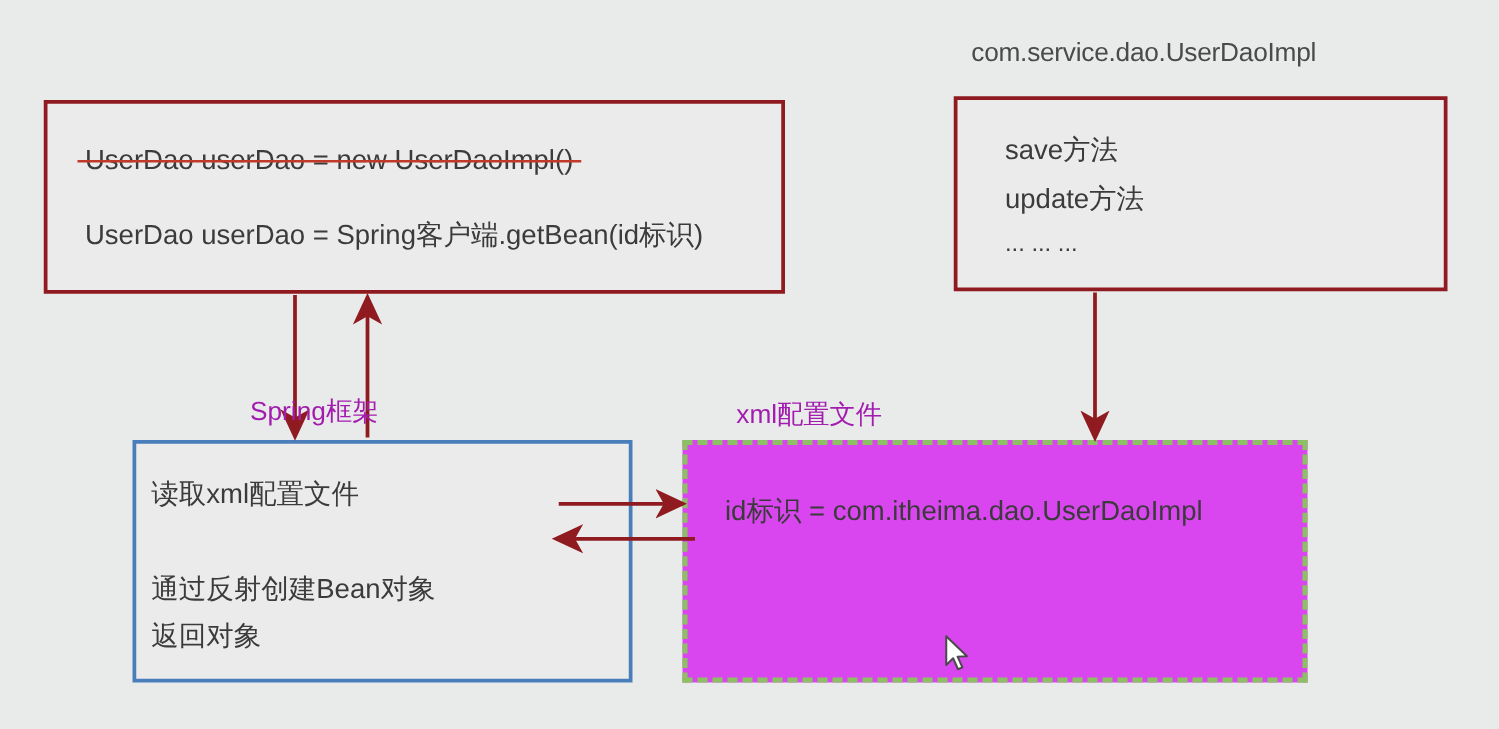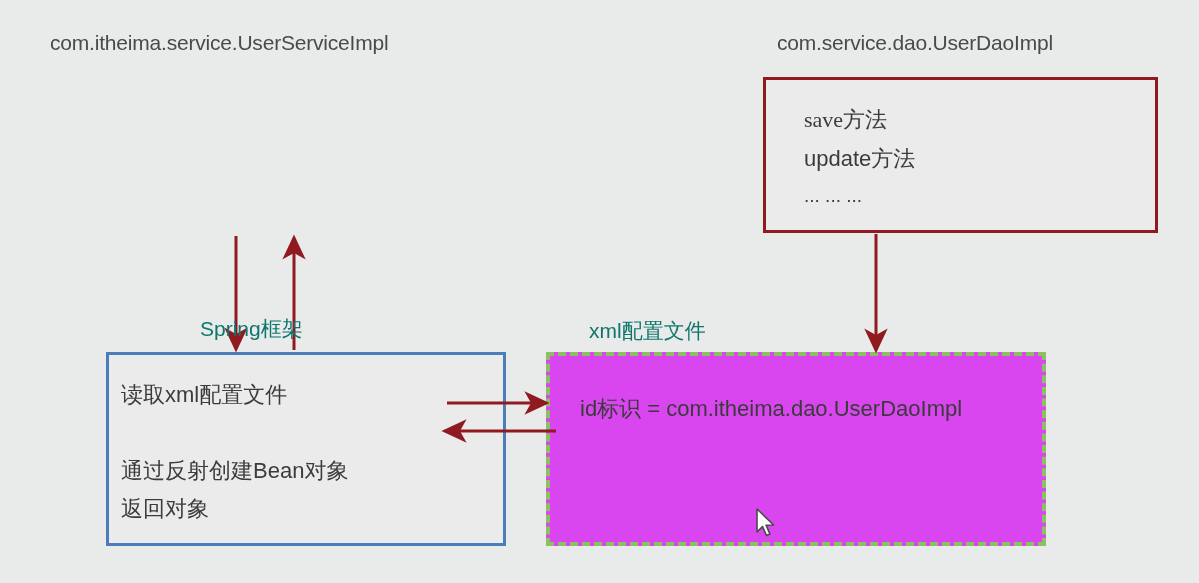--- a/index.html
+++ b/index.html
@@ -77,44 +77,52 @@
     left: 0;
     top: 0;
     width: 1199px;
     height: 583px;
     pointer-events: none;
   }
 
   
   .float-label {
     position: absolute;
-    color: #0f766e;
+    color: #a21caf;
     font-size: 21px;
     white-space: nowrap;
   }
 
   
   #cursor {
     position: absolute;
     pointer-events: none;
   }
 </style>
 </head>
 <body>
 
 <div id="canvas">
 
-  <div class="caption" style="left:50px; top:31px;">com.itheima.service.UserServiceImpl</div>
 
   <div class="caption" style="left:777px; top:31px;">com.service.dao.UserDaoImpl</div>
 
+  <div class="box box-red" style="left:35px; top:80px; width:593px; height:155px;">
+    <div class="box-lines">
+      <div class="line struck" style="left:30px; top:32px;">
+        <span>UserDao userDao = new UserDaoImpl()</span>
+        <span class="strike-bar"></span>
+      </div>
+      <div class="line" style="left:30px; top:90px;">UserDao userDao = Spring客户端.getBean(id标识)</div>
+    </div>
+  </div>
 
   <div class="box box-red" style="left:763px; top:77px; width:395px; height:156px;">
     <div class="box-lines">
-      <div class="line" style="left:38px; top:25px;font-family:Liberation Serif, serif;">save方法</div>
+      <div class="line" style="left:38px; top:25px;">save方法</div>
       <div class="line" style="left:38px; top:64px;">update方法</div>
       <div class="line" style="left:38px; top:105px; font-size:19px;">... ... ...</div>
     </div>
   </div>
 
   <div class="box box-blue" style="left:106px; top:352px; width:400px; height:194px;text-decoration:underline;">
     <div class="box-lines">
       <div class="line" style="left:12px; top:25px;">读取xml配置文件</div>
       <div class="line" style="left:12px; top:101px;">通过反射创建Bean对象</div>
       <div class="line" style="left:12px; top:139px;">返回对象</div>

